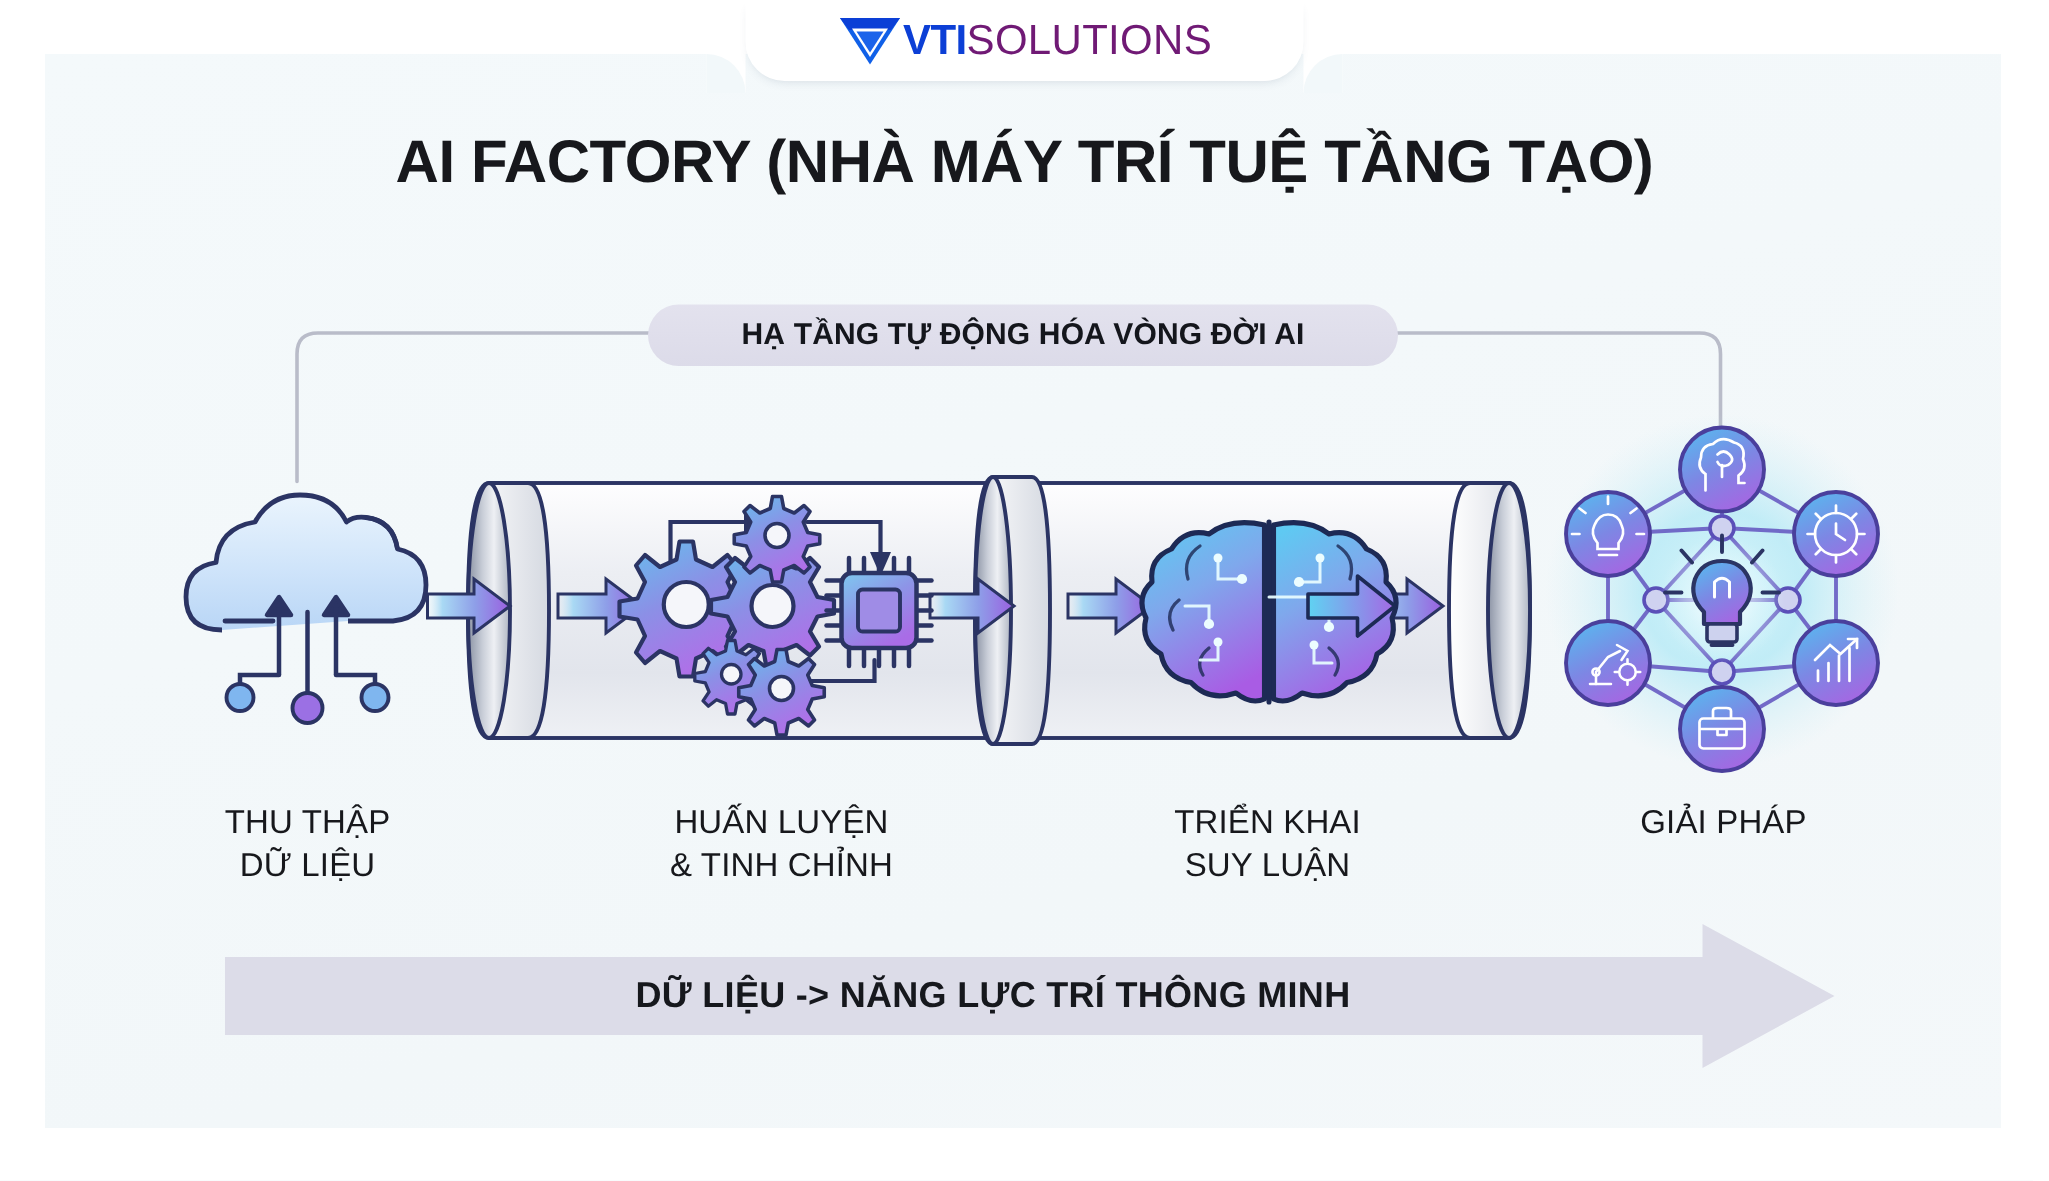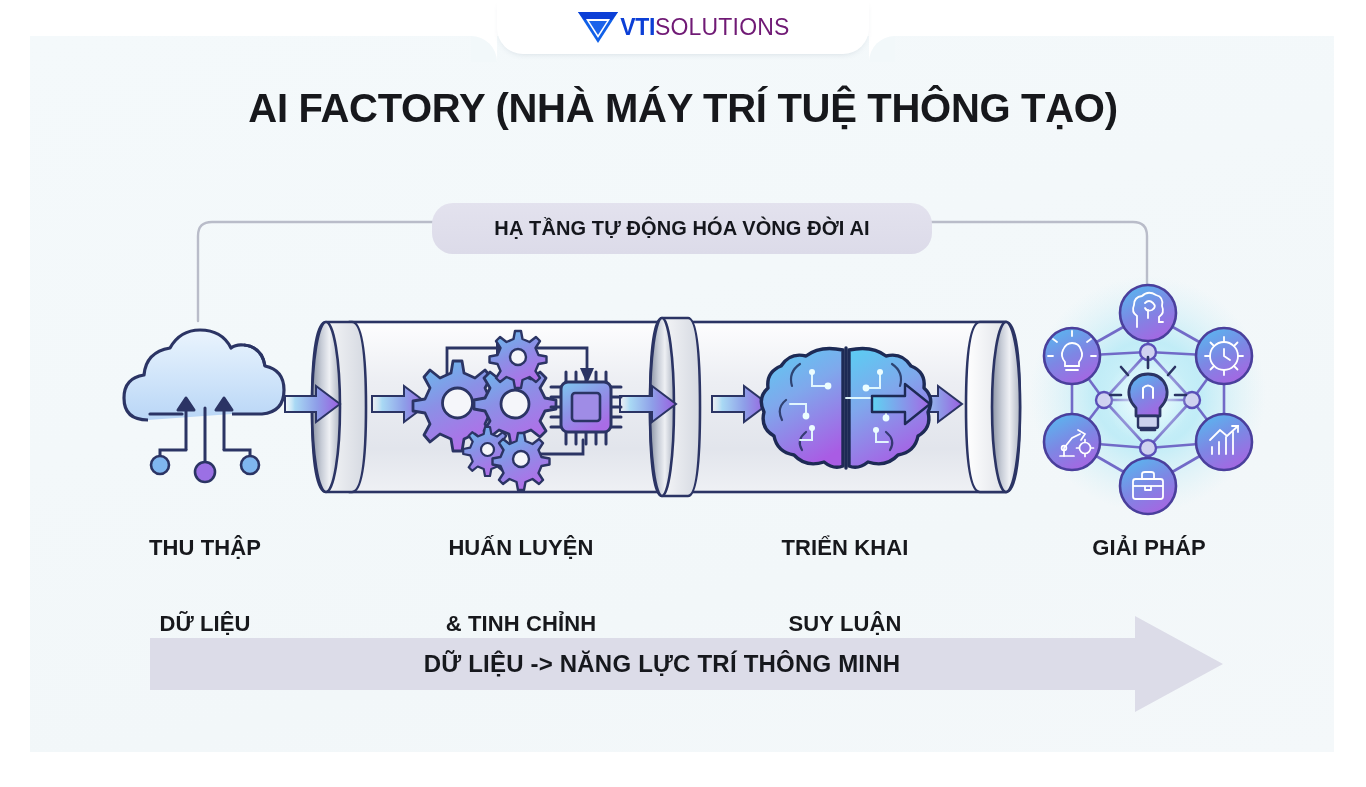--- a/index.html
+++ b/index.html
@@ -31,48 +31,48 @@
   }
   .notch{position:absolute;top:36px;width:26px;height:26px;background:#ffffff;z-index:5;}
   .notch:before{content:"";position:absolute;inset:0;background:#f2f8fa;}
   .notch.l{left:471px;}
   .notch.l:before{border-top-right-radius:26px;}
   .notch.r{left:869px;}
   .notch.r:before{border-top-left-radius:26px;}
 
   .logo{display:flex;align-items:center;gap:2px;}
   .logo-mark{width:44px;height:34px;position:relative;margin-right:-2px;}
-  .logo-text{font-size:23px;font-weight:700;letter-spacing:-.4px;line-height:1;display:flex;align-items:baseline;justify-content:center;}
+  .logo-text{font-size:28px;font-weight:700;letter-spacing:-.4px;line-height:1;display:flex;align-items:baseline;justify-content:center;}
   .logo-vti{color:#0c3fd6;font-weight:800;}
   .logo-sol{color:#701a75;font-weight:500;letter-spacing:.2px;}
 
   
   .title{
     position:absolute;left:0;right:0;top:86px;text-align:center;
     font-size:40px;font-weight:800;color:#17181c;letter-spacing:-.3px;
     font-family:"Liberation Sans", sans-serif;
   }
 
   
   .bracket{position:absolute;left:195px;top:212px;width:955px;height:112px;pointer-events:none;}
   .banner{
-    position:absolute;left:432px;top:203px;width:500px;height:51px;
+    position:absolute;left:432px;top:203px;width:500px;height:41px;
     background:linear-gradient(180deg,#e3e2ee 0%,#dcdbe9 100%);
     border-radius:21px;display:flex;align-items:center;justify-content:center;
     z-index:3;
   }
   .banner span{font-size:20px;font-weight:800;color:#14161c;letter-spacing:.1px;}
 
   
   .scene{position:absolute;left:0;top:0;width:1366px;height:787px;}
 
   
   .labels{position:absolute;left:0;top:534px;width:1366px;height:70px;}
-  .lab{position:absolute;text-align:center;font-size:22px;font-weight:700;color:#17181c;line-height:1.3;letter-spacing:.1px;}
-  .lab .l2{display:block;margin-top:47px;}
+  .lab{position:absolute;text-align:center;font-size:22px;font-weight:400;color:#17181c;line-height:1.3;letter-spacing:.1px;}
+  .lab .l2{display:block;}
 
   
   .botarrow{position:absolute;left:150px;top:614px;width:1075px;height:100px;}
   .bot-text{
     position:absolute;left:150px;top:643px;width:1000px;height:42px;
     display:flex;align-items:center;justify-content:center;
     font-size:24px;font-weight:800;color:#16181d;letter-spacing:.2px;padding-left:12px;
   }
 </style>
 </head>
@@ -97,21 +97,21 @@
           <polygon points="13,11 31,11 22,25" fill="#1b63ea"></polygon>
         </svg>
       </div>
       <div class="logo-text">
         <span class="logo-vti">VTI</span>
         <span class="logo-sol">SOLUTIONS</span>
       </div>
     </div>
   </div>
 
-  <div class="title">AI FACTORY (NHÀ MÁY TRÍ TUỆ THÔNG TẠO)</div>
+  <div class="title">AI FACTORY (NHÀ MÁY TRÍ TUỆ TẦNG TẠO)</div>
 
   <svg class="bracket" viewBox="0 0 955 112">
     <path d="M3,109 L3,24 Q3,10 17,10 L938,10 Q952,10 952,24 L952,109" fill="none" stroke="#b9bcc9" stroke-width="2.4" stroke-linecap="round"></path>
   </svg>
 
   <div class="banner">
     <span>HẠ TẦNG TỰ ĐỘNG HÓA VÒNG ĐỜI AI</span>
   </div>
 
   <svg class="scene" viewBox="0 0 1366 787">

